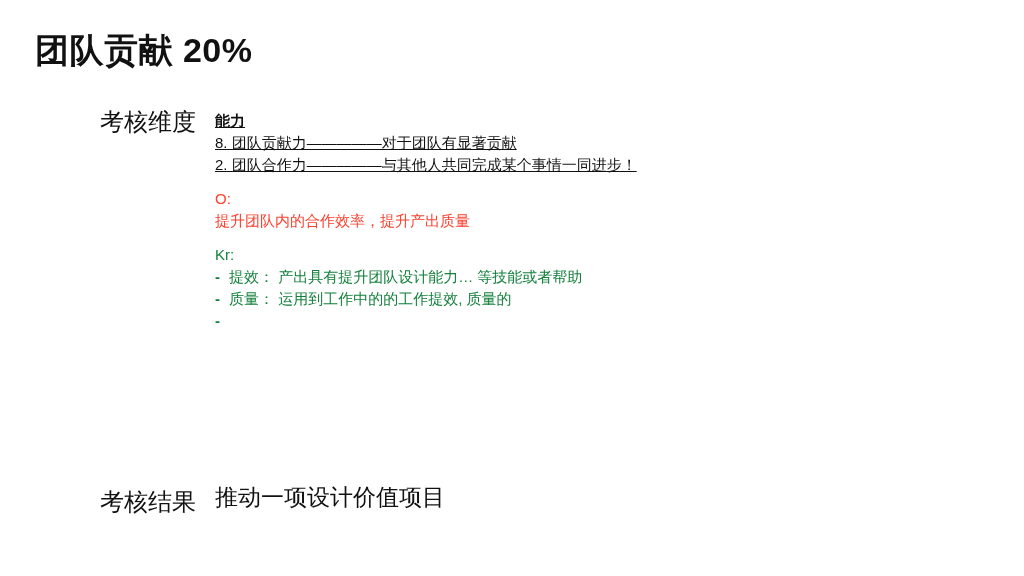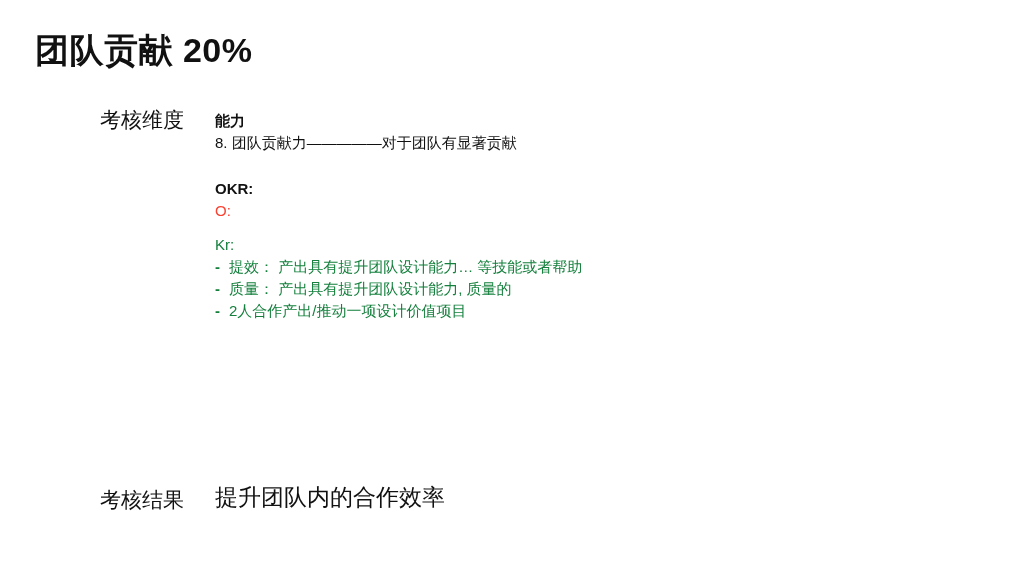--- a/index.html
+++ b/index.html
@@ -19,38 +19,38 @@
     font-size: 34px;
     font-weight: 700;
     letter-spacing: 0.5px;
     color: #111111;
     white-space: nowrap;
   }
 
   .row-label {
     position: absolute;
     left: 100px;
-    font-size: 21px;
+    font-size: 24px;
     font-weight: 400;
     color: #111111;
     white-space: nowrap;
   }
   .label-dimension { top: 106px; }
   .label-result    { top: 486px; }
 
   .content {
     position: absolute;
     left: 215px; top: 110px;
     width: 640px;
     font-size: 15px;
     line-height: 22px;
     color: #111111;
   }
   .para { margin: 0; }
-  .para-ability { margin-bottom: 24px; }
+  .para-ability { margin-bottom: 12px; text-decoration: underline; }
   .para-okr     { margin-bottom: 12px; }
   .bold { font-weight: 700; }
   .red  { color: #fb4130; }
   .blue { color: #15803d; }
   .line { white-space: nowrap; }
 
   .kr-item { display: flex; white-space: nowrap; }
   .kr-dash { font-weight: 700; width: 14px; flex: 0 0 auto; }
 
   .result-text {
@@ -69,42 +69,42 @@
 
   <div class="title">团队贡献 20%</div>
 
   <div class="row-label label-dimension">考核维度</div>
 
   <div class="content">
 
     <div class="para para-ability">
       <div class="line bold">能力</div>
       <div class="line">8. 团队贡献力—————对于团队有显著贡献</div>
+      <div class="line">2. 团队合作力—————与其他人共同完成某个事情一同进步！</div>
     </div>
 
     <div class="para para-okr">
-      <div class="line bold">OKR:</div>
       <div class="line red">O:</div>
+      <div class="line red">提升团队内的合作效率，提升产出质量</div>
     </div>
 
     <div class="para">
       <div class="line blue">Kr:</div>
       <div class="kr-item blue">
         <span class="kr-dash">-</span>
         <span>提效： 产出具有提升团队设计能力… 等技能或者帮助</span>
       </div>
       <div class="kr-item blue">
         <span class="kr-dash">-</span>
-        <span>质量： 产出具有提升团队设计能力, 质量的</span>
+        <span>质量： 运用到工作中的的工作提效, 质量的</span>
       </div>
       <div class="kr-item blue">
         <span class="kr-dash">-</span>
-        <span>2人合作产出/推动一项设计价值项目</span>
       </div>
     </div>
 
   </div>
 
   <div class="row-label label-result">考核结果</div>
 
-  <div class="result-text">提升团队内的合作效率</div>
+  <div class="result-text">推动一项设计价值项目</div>
 
 </div>
 
 </body></html>

